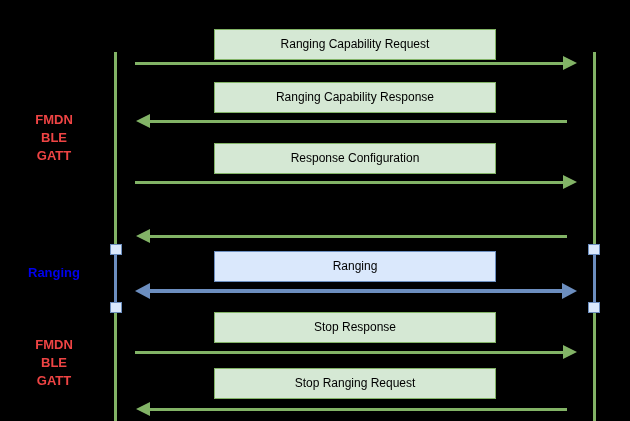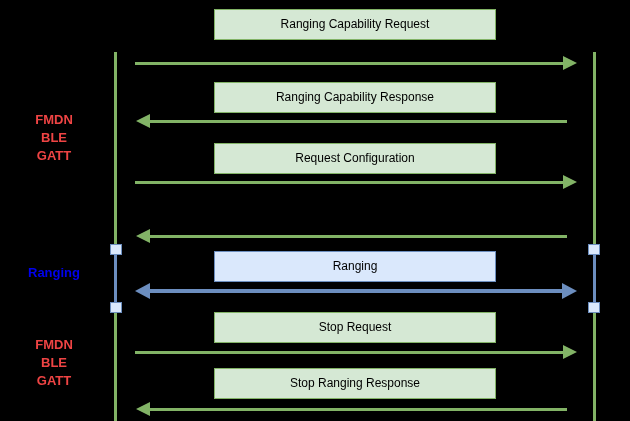--- a/index.html
+++ b/index.html
@@ -62,41 +62,41 @@
     <div>GATT</div>
   </div>
 
   <div class="act-square" style="left:110px;top:244px"></div>
   <div class="act-square" style="left:110px;top:302px"></div>
   <div class="act-square" style="left:588px;top:244px"></div>
   <div class="act-square" style="left:588px;top:302px"></div>
   <div class="act-bar" style="left:114px;top:255px;height:47px"></div>
   <div class="act-bar" style="left:593px;top:255px;height:47px"></div>
 
-  <div class="box green" style="top:9px">Ranging Capability Request</div>
+  <div class="box green" style="top:29px">Ranging Capability Request</div>
   <div class="shaft" style="left:135px;top:62px;width:429px"></div>
   <div class="head rt" style="left:563px;top:56px"></div>
 
   <div class="box green" style="top:82px">Ranging Capability Response</div>
   <div class="shaft" style="left:150px;top:120px;width:417px"></div>
   <div class="head lt" style="left:136px;top:114px"></div>
 
-  <div class="box green" style="top:143px">Request Configuration</div>
+  <div class="box green" style="top:143px">Response Configuration</div>
   <div class="shaft" style="left:135px;top:181px;width:429px"></div>
   <div class="head rt" style="left:563px;top:175px"></div>
 
   <div class="shaft" style="left:150px;top:235px;width:417px"></div>
   <div class="head lt" style="left:136px;top:229px"></div>
 
   <div class="box blue" style="top:251px">Ranging</div>
   <div class="shaft blue" style="left:150px;top:289px;width:412px"></div>
   <div class="head blue lt" style="left:135px;top:283px"></div>
   <div class="head blue rt" style="left:562px;top:283px"></div>
 
-  <div class="box green" style="top:312px">Stop Request</div>
+  <div class="box green" style="top:312px">Stop Response</div>
   <div class="shaft" style="left:135px;top:351px;width:429px"></div>
   <div class="head rt" style="left:563px;top:345px"></div>
 
-  <div class="box green" style="top:368px">Stop Ranging Response</div>
+  <div class="box green" style="top:368px">Stop Ranging Request</div>
   <div class="shaft" style="left:150px;top:408px;width:417px"></div>
   <div class="head lt" style="left:136px;top:402px"></div>
 
 </div>
 
 </body></html>

